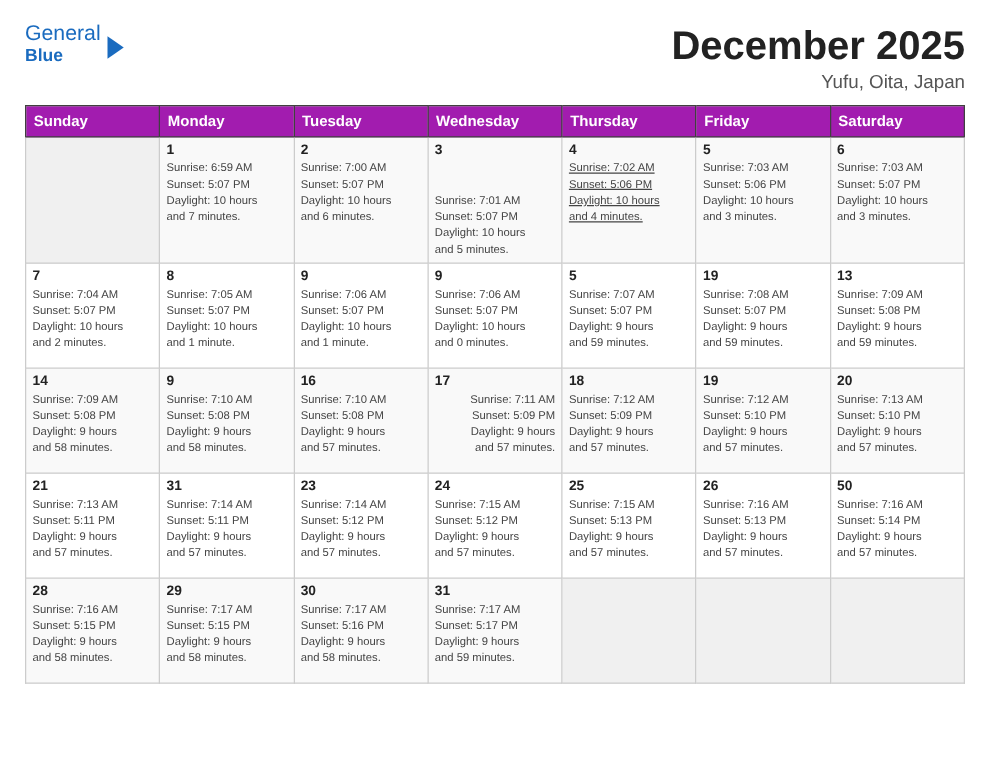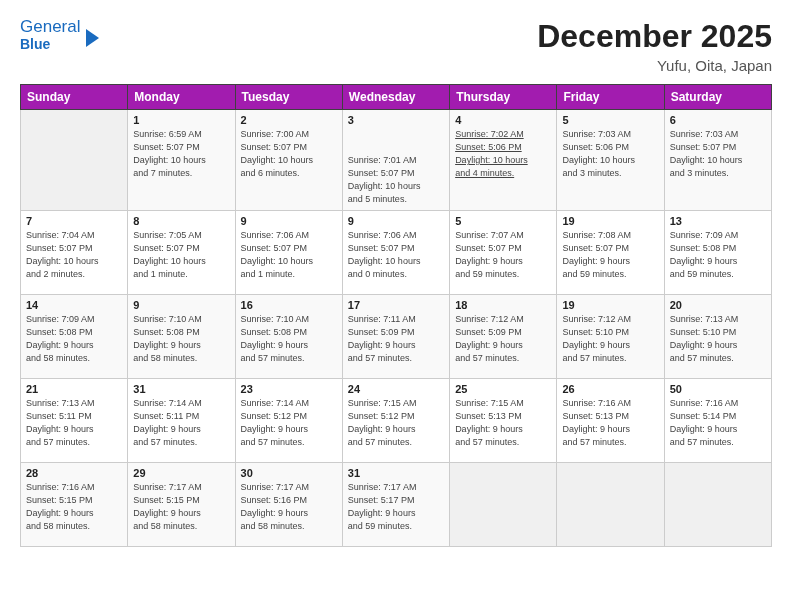--- a/index.html
+++ b/index.html
@@ -225,21 +225,21 @@
           </td>
           <td>
             <div class="day-num">16</div>
             <div class="cell-detail" style="white-space: pre-line;">Sunrise: 7:10 AM
 Sunset: 5:08 PM
 Daylight: 9 hours
 and 57 minutes.</div>
           </td>
           <td>
             <div class="day-num">17</div>
-            <div class="cell-detail" style="white-space: pre-line;">Sunrise: 7:11 AM
+            <div class="cell-detail" style="white-space: pre-line; text-align: right;">Sunrise: 7:11 AM
 Sunset: 5:09 PM
 Daylight: 9 hours
 and 57 minutes.</div>
           </td>
           <td>
             <div class="day-num">18</div>
             <div class="cell-detail" style="white-space: pre-line;">Sunrise: 7:12 AM
 Sunset: 5:09 PM
 Daylight: 9 hours
 and 57 minutes.</div>

